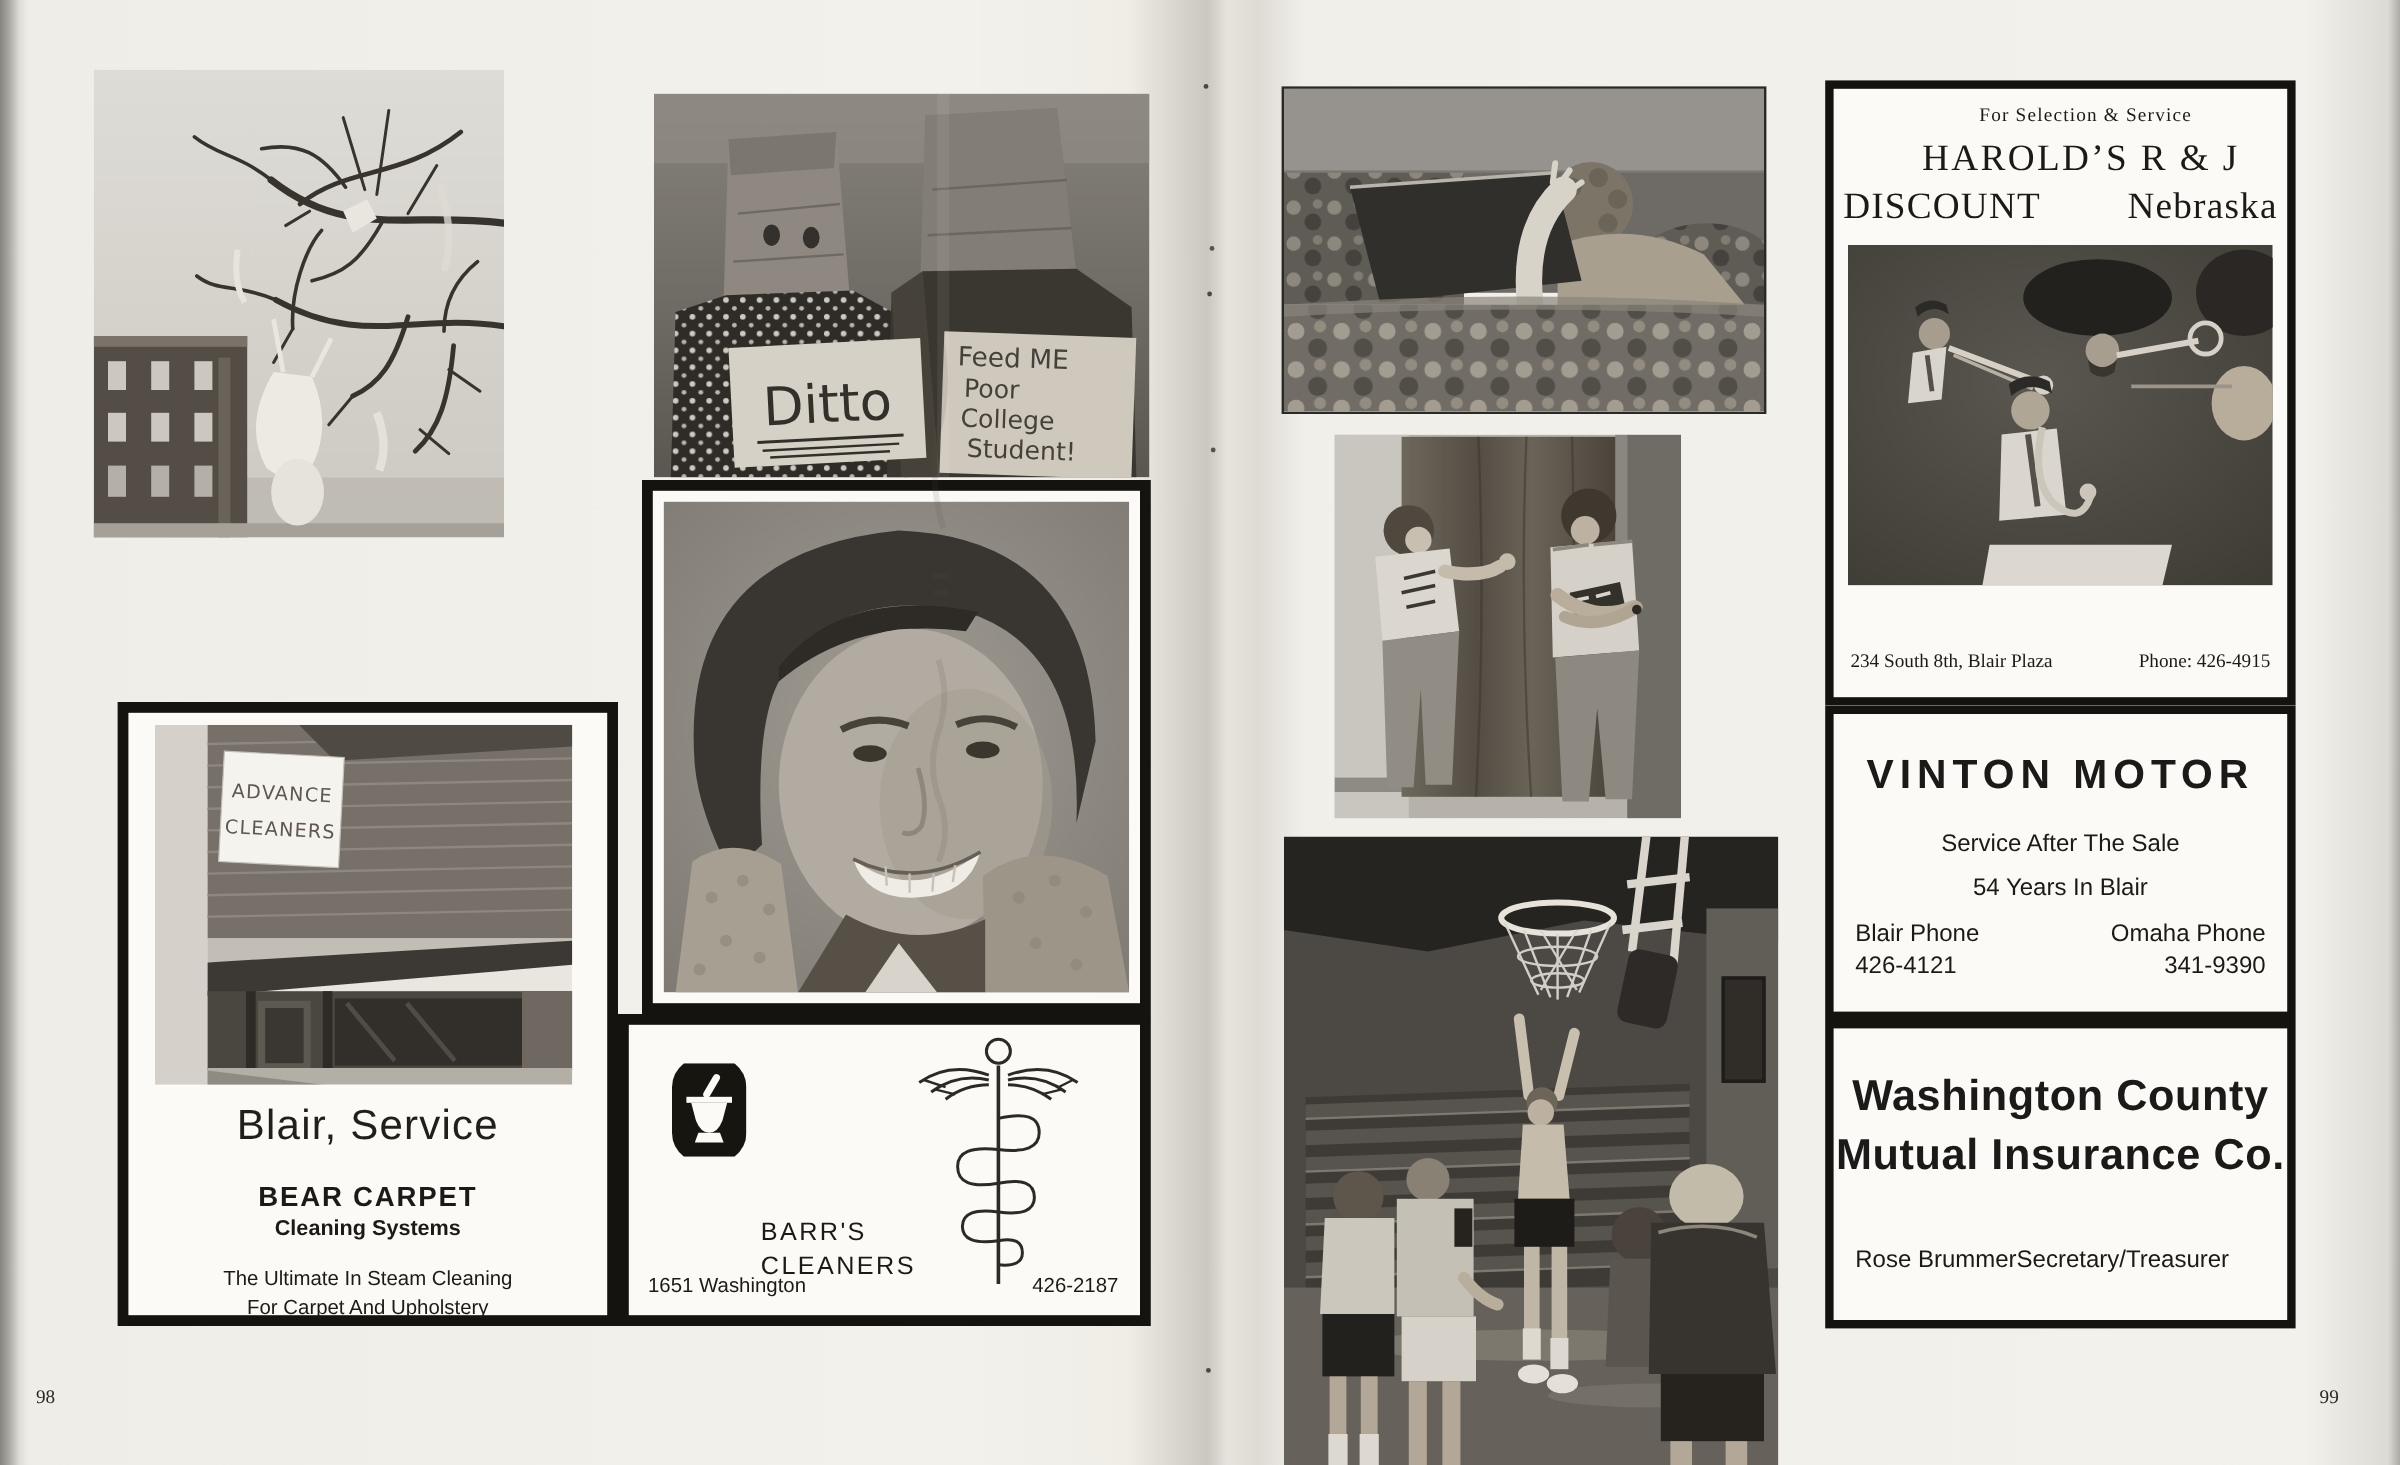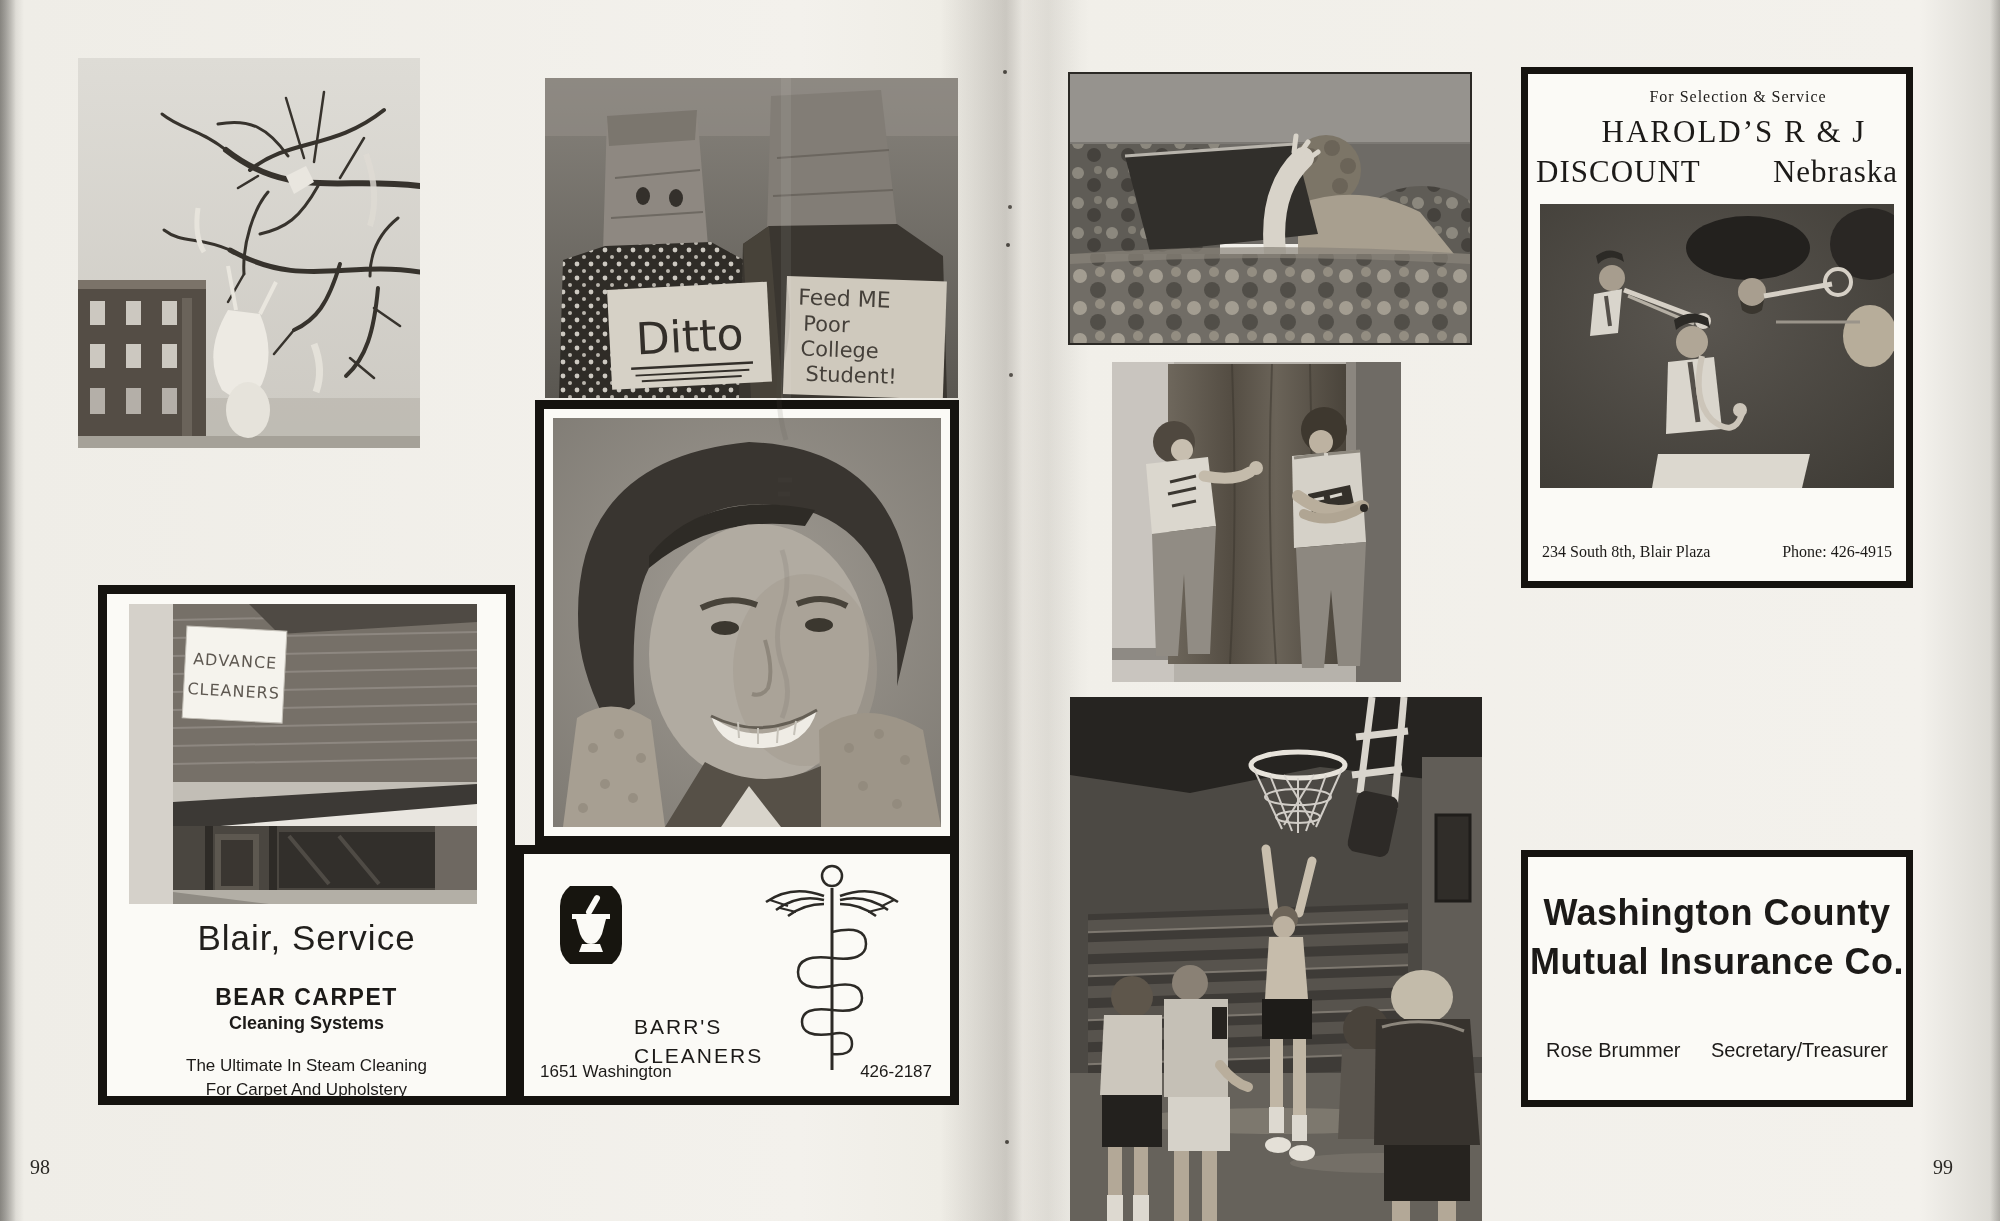--- a/index.html
+++ b/index.html
@@ -17,21 +17,21 @@
   .gutter{position:absolute;left:940px;top:0;width:150px;height:100%;
     background:linear-gradient(90deg,rgba(70,66,60,0) 0%,rgba(70,66,60,.10) 28%,
       rgba(70,66,60,.16) 44%,rgba(255,255,255,.05) 55%,rgba(70,66,60,.08) 72%,rgba(70,66,60,0) 100%);}
   .gutter-specks{position:absolute;left:1003px;top:70px;width:4px;height:4px;border-radius:50%;
     background:#4b4741;box-shadow:5px 135px 0 #56524c,3px 173px 0 #4b4741,6px 303px 0 #56524c,2px 1070px 0 #4b4741;}
   .photo{position:absolute;overflow:hidden;}
   .photo svg{display:block;}
   .adbox{position:absolute;background:#fbfaf6;border:9px solid #15130f;}
   .adbox-thin{position:absolute;background:#fbfaf6;border:7px solid #15130f;}
 
-  .page-num{position:absolute;font-family:"Liberation Serif",serif;font-size:20px;color:#2a2824;}
+  .page-num{position:absolute;font-family:"Liberation Serif",serif;font-size:16px;color:#2a2824;}
 
   
   .bear-city{text-align:center;font-size:35px;letter-spacing:1px;margin-top:24px;color:#211f1c;}
   .bear-name{text-align:center;font-size:23px;letter-spacing:1.5px;margin-top:26px;font-weight:700;}
   .bear-sub{text-align:center;font-size:18px;margin-top:2px;font-weight:bold;}
   .bear-tag{text-align:center;font-size:17px;line-height:1.4;margin-top:20px;}
 
   
   .pharm-name{position:absolute;left:110px;top:158px;width:200px;text-align:left;
     font-size:21px;letter-spacing:2px;line-height:1.4;}
@@ -53,21 +53,21 @@
   .vin-t1{margin-top:26px;text-align:center;font-size:20px;}
   .vin-t2{margin-top:14px;text-align:center;font-size:20px;}
   .vin-row{position:absolute;left:18px;right:18px;bottom:24px;display:flex;
     justify-content:space-between;font-size:20px;line-height:1.35;}
   .vin-row .r{text-align:right;}
 
   
   .wash-n{ text-align:center;font-size:36px;font-weight:700;letter-spacing:0.5px;line-height:1.35;}
   .wash-n.first{margin-top:32px;}
   .wash-row{position:absolute;left:18px;right:18px;bottom:38px;display:flex;
-    justify-content:space-between;font-size:20px;}
+    font-size:20px;}
 
   .band-photo{position:absolute;left:12px;top:130px;width:354px;height:284px;overflow:hidden;}
   .ghost{position:absolute;opacity:.12;}
 </style>
 </head>
 <body>
 
 <div class="stage">
   <div class="edge-left"></div>
   <div class="edge-right"></div>
@@ -553,20 +553,35 @@
         <path d="M236,118 h84" stroke="#9a948a" stroke-width="3"></path>
         <path d="M118,250 h152 l-8,34 h-150 z" fill="#dcd8cf"></path>
       </svg>
     </div>
     <div class="har-addr">
       <span>234 South 8th, Blair Plaza</span>
       <span>Phone: 426-4915</span>
     </div>
   </div>
 
+  <div class="adbox-thin" style="left:1521px;top:588px;width:392px;height:262px;">
+    <div class="vin-name">VINTON MOTOR</div>
+    <div class="vin-t1">Service After The Sale</div>
+    <div class="vin-t2">54 Years In Blair</div>
+    <div class="vin-row">
+      <div>
+        <div>Blair Phone</div>
+        <div>426-4121</div>
+      </div>
+      <div class="r">
+        <div>Omaha Phone</div>
+        <div>341-9390</div>
+      </div>
+    </div>
+  </div>
 
   <div class="adbox-thin" style="left:1521px;top:850px;width:392px;height:257px;">
     <div class="wash-n first">Washington County</div>
     <div class="wash-n">Mutual Insurance Co.</div>
     <div class="wash-row">
       <span>Rose Brummer</span>
       <span>Secretary/Treasurer</span>
     </div>
   </div>
 

